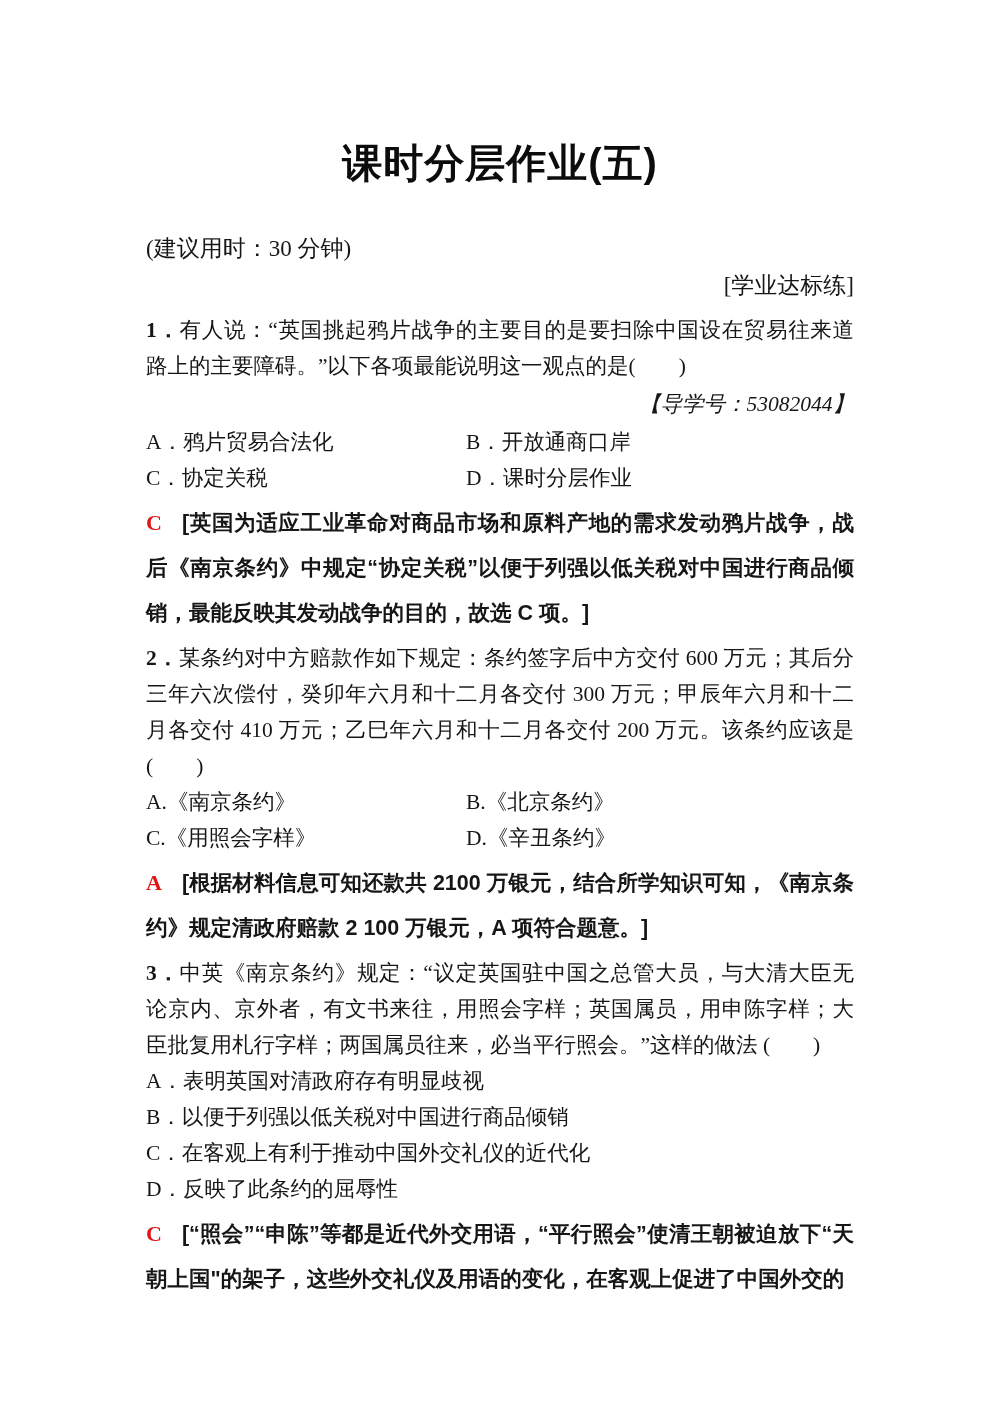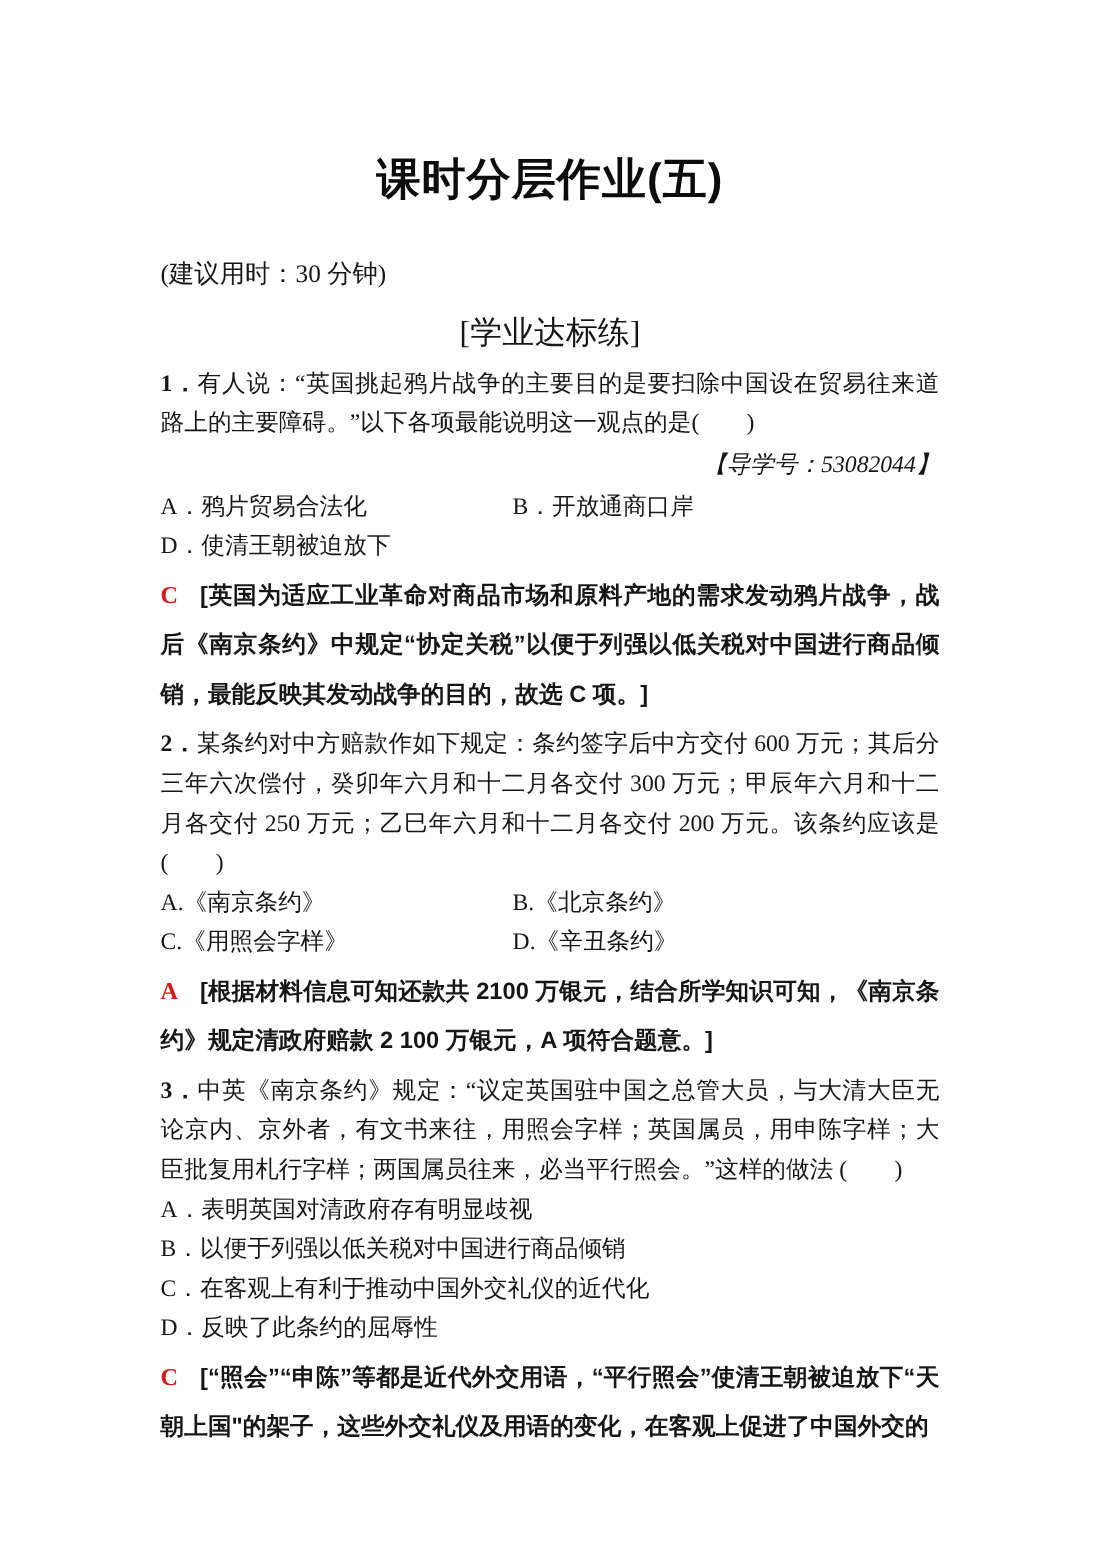--- a/index.html
+++ b/index.html
@@ -27,24 +27,24 @@
     letter-spacing: 1px;
     color: #0c0c0c;
   }
   .time-hint {
     text-align: left;
     font-size: 23px;
     line-height: 29px;
     margin-top: 48px;
   }
   .section-label {
-    text-align: center;
-    font-size: 29px;
+    text-align: right;
+    font-size: 23px;
     line-height: 29px;
-    margin-top: 26px;
+    margin-top: 8px;
   }
   .q-block { margin-top: 12px; }
   .q-block.follow { margin-top: 0; }
   .q-stem {
     margin: 0;
     font-size: 21.5px;
     line-height: 36px;
     text-align: justify;
   }
   .q-num { font-weight: bold; }
@@ -89,27 +89,28 @@
     <div class="doc-title">课时分层作业(五)</div>
     <div class="time-hint">(建议用时：30 分钟)</div>
     <div class="section-label">[学业达标练]</div>
 
     <div class="q-block">
       <p class="q-stem"><span class="q-num">1．</span><span>有人说：“英国挑起鸦片战争的主要目的是要扫除中国设在贸易往来道路上的主要障碍。”以下各项最能说明这一观点的是(　　)</span></p>
       <div class="guide-line">【导学号：53082044】</div>
       <div class="opts-2col">
         <span class="opt">A．鸦片贸易合法化</span>
         <span class="opt">B．开放通商口岸</span>
-        <span class="opt">D．使清王朝被迫放下</span>
+        <span class="opt">C．协定关税</span>
+        <span class="opt">D．课时分层作业</span>
       </div>
       <p class="answer"><span class="answer-letter" style="color: rgb(224, 21, 21);">C</span><span>[英国为适应工业革命对商品市场和原料产地的需求发动鸦片战争，战后《南京条约》中规定“协定关税”以便于列强以低关税对中国进行商品倾销，最能反映其发动战争的目的，故选 C 项。]</span></p>
     </div>
 
     <div class="q-block follow">
-      <p class="q-stem"><span class="q-num">2．</span><span>某条约对中方赔款作如下规定：条约签字后中方交付 600 万元；其后分三年六次偿付，癸卯年六月和十二月各交付 300 万元；甲辰年六月和十二月各交付 250 万元；乙巳年六月和十二月各交付 200 万元。该条约应该是(　　)</span></p>
+      <p class="q-stem"><span class="q-num">2．</span><span>某条约对中方赔款作如下规定：条约签字后中方交付 600 万元；其后分三年六次偿付，癸卯年六月和十二月各交付 300 万元；甲辰年六月和十二月各交付 410 万元；乙巳年六月和十二月各交付 200 万元。该条约应该是(　　)</span></p>
       <div class="opts-2col">
         <span class="opt">A.《南京条约》</span>
         <span class="opt">B.《北京条约》</span>
         <span class="opt">C.《用照会字样》</span>
         <span class="opt">D.《辛丑条约》</span>
       </div>
       <p class="answer"><span class="answer-letter" style="color: rgb(224, 21, 21);">A</span><span>[根据材料信息可知还款共 2100 万银元，结合所学知识可知，《南京条约》规定清政府赔款 2 100 万银元，A 项符合题意。]</span></p>
     </div>
 
     <div class="q-block follow">

